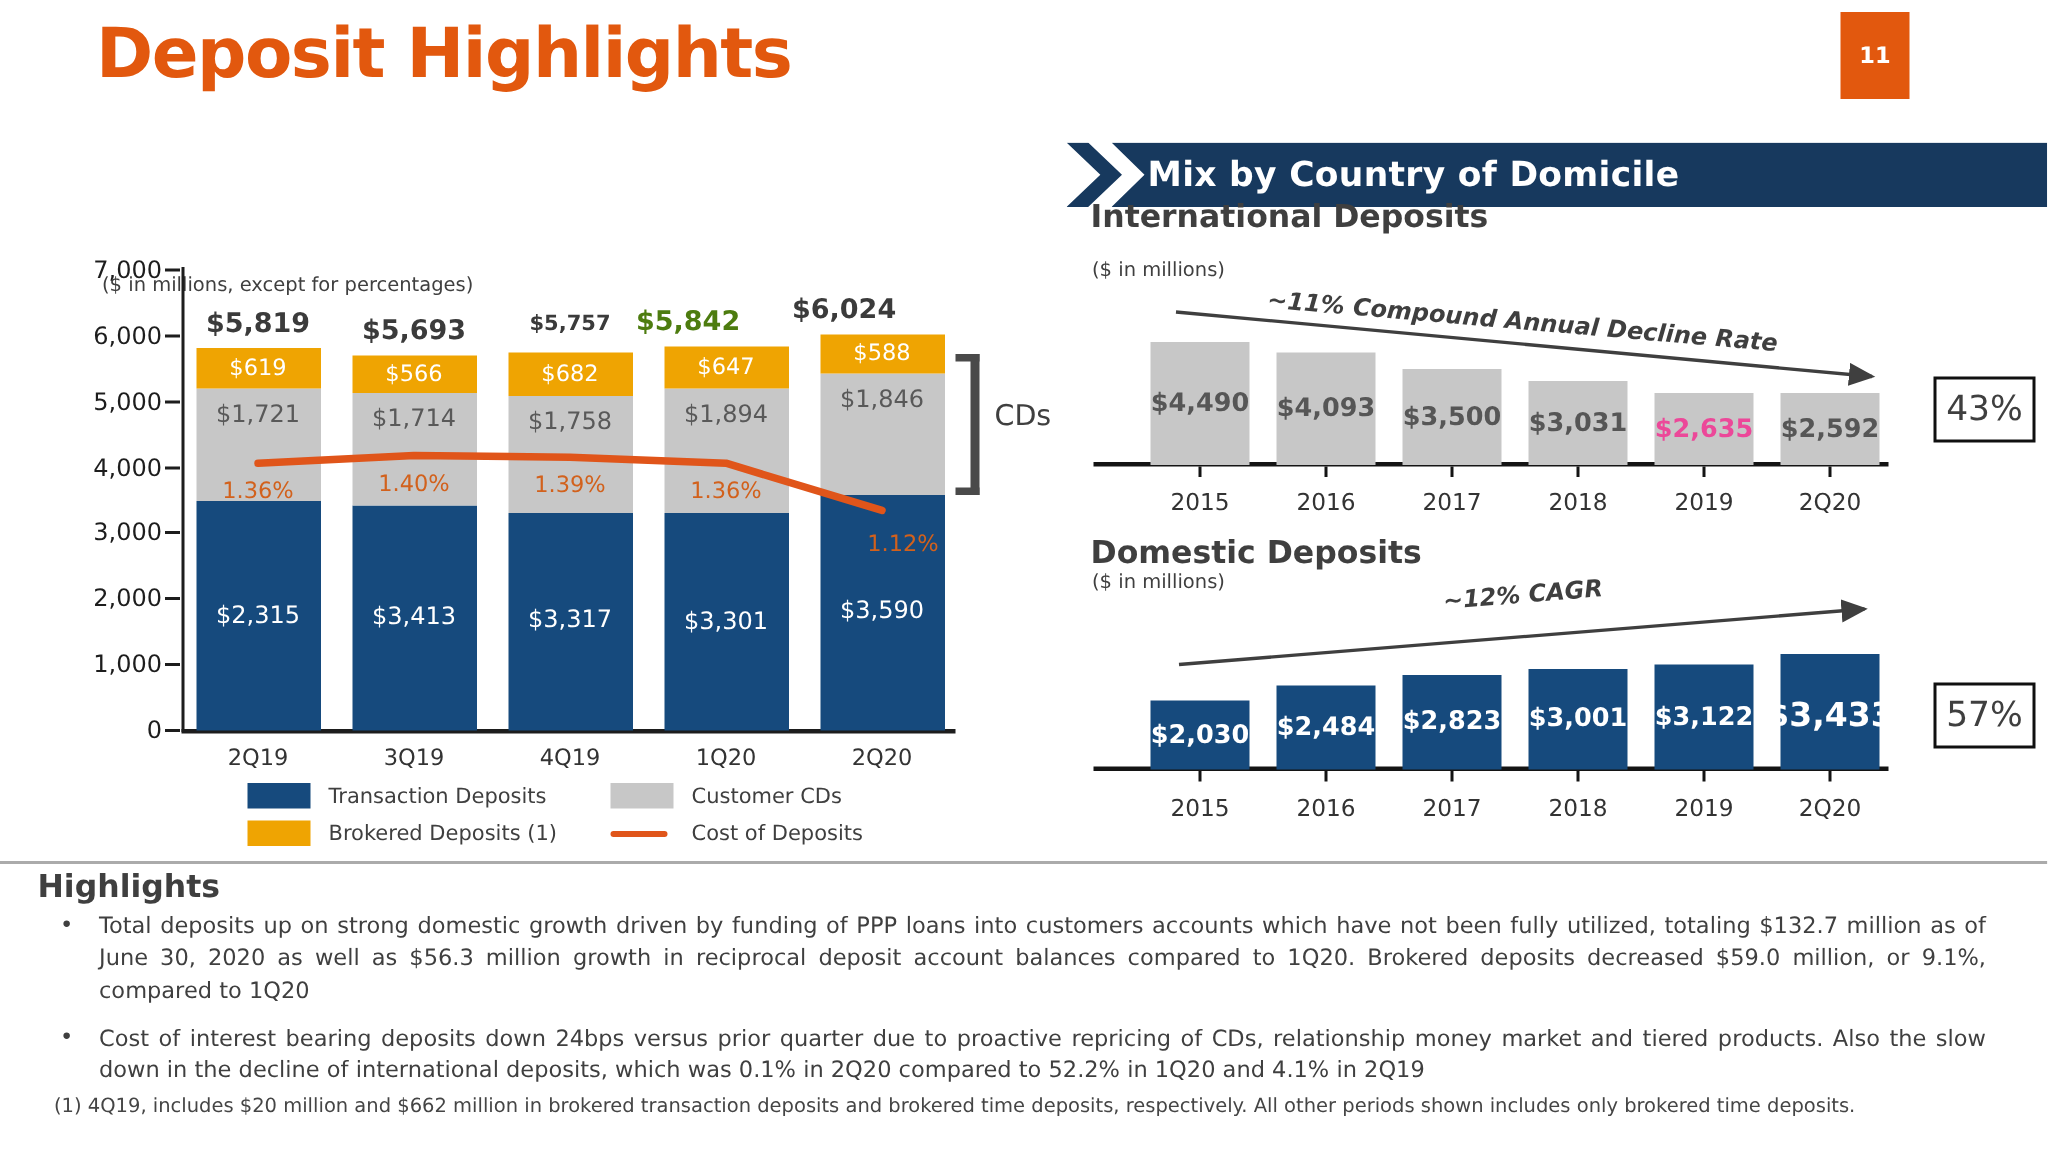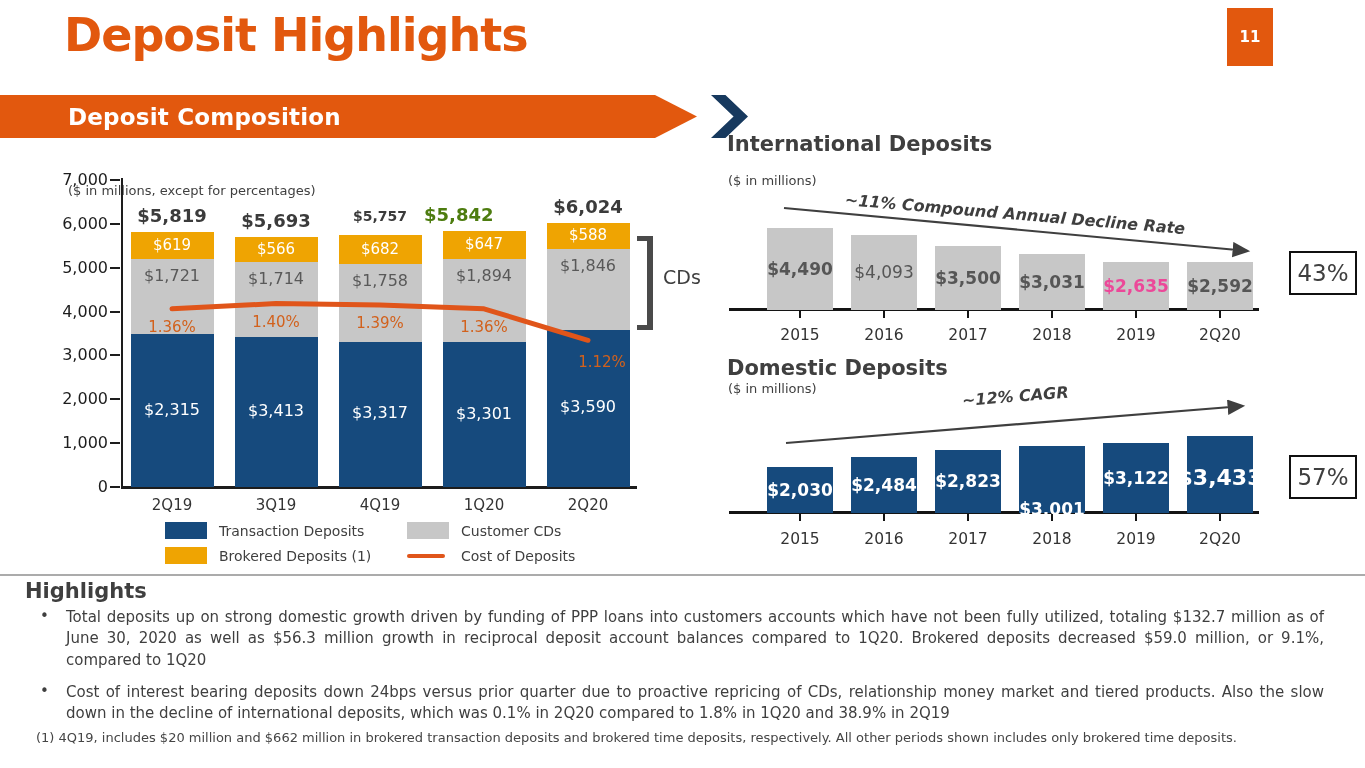--- a/index.html
+++ b/index.html
@@ -36,24 +36,24 @@
   .footnote{position:absolute;left:36px;top:730px;font-size:13px;color:#454545;}
 </style>
 </head>
 <body>
 
 <div id="slide">
 
   <div class="title">Deposit Highlights</div>
   <div class="pagenum">11</div>
 
-  <div class="banner banner-orange">
-    <span class="banner-label">Deposit Composition</span>
-  </div>
   <div class="chevron"></div>
+  <div class="banner banner-navy">
+    <span class="banner-label">Mix by Country of Domicile</span>
+  </div>
 
   <div class="chart-subtitle" style="left:68px;top:147px;margin-top:36px;">($ in millions, except for percentages)</div>
 
   <div class="legend-item" style="left:165px;top:522px;">
     <span class="swatch sw-navy"></span>
     <span>Transaction Deposits</span>
   </div>
   <div class="legend-item" style="left:407px;top:522px;">
     <span class="swatch sw-gray"></span>
     <span>Customer CDs</span>
@@ -97,21 +97,21 @@
 
   <div class="divider"></div>
   <div class="hl-heading">Highlights</div>
 
   <div class="bullet" style="top:607px;">
     <span class="dot">•</span>
     <div class="btext">Total deposits up on strong domestic growth driven by funding of PPP loans into customers accounts which have not been fully utilized, totaling $132.7 million as of June 30, 2020 as well as $56.3 million growth in reciprocal deposit account balances compared to 1Q20. Brokered deposits decreased $59.0 million, or 9.1%, compared to 1Q20</div>
   </div>
   <div class="bullet" style="top:682px;">
     <span class="dot">•</span>
-    <div class="btext">Cost of interest bearing deposits down 24bps versus prior quarter due to proactive repricing of CDs, relationship money market and tiered products. Also the slow down in the decline of international deposits, which was 0.1% in 2Q20 compared to 1.8% in 1Q20 and 38.9% in 2Q19</div>
+    <div class="btext">Cost of interest bearing deposits down 24bps versus prior quarter due to proactive repricing of CDs, relationship money market and tiered products. Also the slow down in the decline of international deposits, which was 0.1% in 2Q20 compared to 52.2% in 1Q20 and 4.1% in 2Q19</div>
   </div>
 
   <div class="footnote">(1) 4Q19, includes $20 million and $662 million in brokered transaction deposits and brokered time deposits, respectively. All other periods shown includes only brokered time deposits.</div>
 <div style="position: absolute; left: 44px; top: 170px; width: 64px; text-align: right; font-size: 16px; color: rgb(29, 29, 29);">7,000</div>
     <div style="position: absolute; left: 110px; top: 179px; width: 10px; height: 2px; background: rgb(29, 29, 29);"></div>
     <div style="position: absolute; left: 44px; top: 213.857px; width: 64px; text-align: right; font-size: 16px; color: rgb(29, 29, 29);">6,000</div>
     <div style="position: absolute; left: 110px; top: 222.857px; width: 10px; height: 2px; background: rgb(29, 29, 29);"></div>
     <div style="position: absolute; left: 44px; top: 257.714px; width: 64px; text-align: right; font-size: 16px; color: rgb(29, 29, 29);">5,000</div>
     <div style="position: absolute; left: 110px; top: 266.714px; width: 10px; height: 2px; background: rgb(29, 29, 29);"></div>
     <div style="position: absolute; left: 44px; top: 301.571px; width: 64px; text-align: right; font-size: 16px; color: rgb(29, 29, 29);">4,000</div>
@@ -157,39 +157,39 @@
     <div style="position: absolute; left: 439px; top: 266.162px; width: 90px; text-align: center; font-size: 16px; color: rgb(89, 89, 89);">$1,894</div>
     <div style="position: absolute; left: 439px; top: 235.474px; width: 90px; text-align: center; font-size: 15px; color: rgb(255, 255, 255);">$647</div>
     <div style="position: absolute; left: 424px; top: 203.787px; width: 120px; text-align: left; font-size: 18px; font-weight: bold; color: #4d7c0f;">$5,842</div>
     <div style="position: absolute; left: 444px; top: 496px; width: 80px; text-align: center; font-size: 15px; color: rgb(51, 51, 51);">1Q20</div>
     <div style="position: absolute; left: 546.5px; top: 329.553px; width: 83px; height: 157.447px; background: rgb(22, 74, 125);"></div>
     <div style="position: absolute; left: 546.5px; top: 248.593px; width: 83px; height: 80.9603px; background: rgb(199, 199, 199);"></div>
     <div style="position: absolute; left: 546.5px; top: 222.805px; width: 83px; height: 25.788px; background: rgb(239, 164, 2);"></div>
     <div style="position: absolute; left: 543px; top: 397.276px; width: 90px; text-align: center; font-size: 16px; color: rgb(255, 255, 255);">$3,590</div>
     <div style="position: absolute; left: 543px; top: 255.593px; width: 90px; text-align: center; font-size: 16px; color: rgb(89, 89, 89);">$1,846</div>
     <div style="position: absolute; left: 543px; top: 226.199px; width: 90px; text-align: center; font-size: 15px; color: rgb(255, 255, 255);">$588</div>
-    <div style="position: absolute; left: 528px; top: 195.805px; width: 120px; text-align: center; font-size: 18px; font-weight: bold; color: rgb(59, 59, 59);">$6,024</div>
+    <div style="position: absolute; left: 528px; top: 195.805px; width: 120px; font-size: 18px; font-weight: bold; color: rgb(59, 59, 59);">$6,024</div>
     <div style="position: absolute; left: 548px; top: 496px; width: 80px; text-align: center; font-size: 15px; color: rgb(51, 51, 51);">2Q20</div>
     <svg width="660" height="560" style="position: absolute; left: 0px; top: 0px; pointer-events: none;">
       <polyline points="172,308.8 276,303.6 380,304.9 484,308.8 588,340.3" fill="none" stroke="#E0551A" stroke-width="5" stroke-linejoin="round" stroke-linecap="round"></polyline>
     </svg>
     <div style="position: absolute; left: 132px; top: 317.84px; width: 80px; text-align: center; font-size: 15px; color: rgb(210, 97, 28);">1.36%</div>
     <div style="position: absolute; left: 236px; top: 312.6px; width: 80px; text-align: center; font-size: 15px; color: rgb(210, 97, 28);">1.40%</div>
     <div style="position: absolute; left: 340px; top: 313.91px; width: 80px; text-align: center; font-size: 15px; color: rgb(210, 97, 28);">1.39%</div>
     <div style="position: absolute; left: 444px; top: 317.84px; width: 80px; text-align: center; font-size: 15px; color: rgb(210, 97, 28);">1.36%</div>
     <div style="position: absolute; left: 562px; top: 353.28px; width: 80px; text-align: center; font-size: 15px; color: rgb(210, 97, 28);">1.12%</div>
     <div style="position: absolute; left: 637px; top: 236px; width: 16px; height: 94px; border-top: 5px solid rgb(74, 74, 74); border-right: 6px solid rgb(74, 74, 74); border-bottom: 5px solid rgb(74, 74, 74); box-sizing: border-box;"></div>
     <div style="position: absolute; left: 663px; top: 266px; font-size: 19px; color: rgb(63, 63, 63);">CDs</div>
     <div style="position: absolute; left: 729px; top: 308px; width: 530px; height: 3px; background: rgb(20, 20, 20);"></div>
     <div style="position: absolute; left: 767px; top: 227.5px; width: 66px; height: 82.5px; background: rgb(199, 199, 199);"></div>
     <div style="position: absolute; left: 755px; top: 258.75px; width: 90px; text-align: center; font-size: 17px; font-weight: bold; color: rgb(86, 86, 86);">$4,490</div>
     <div style="position: absolute; left: 799px; top: 311px; width: 2px; height: 7px; background: rgb(20, 20, 20);"></div>
     <div style="position: absolute; left: 765px; top: 326px; width: 70px; text-align: center; font-size: 15.5px; color: rgb(51, 51, 51);">2015</div>
     <div style="position: absolute; left: 851px; top: 234.795px; width: 66px; height: 75.2055px; background: rgb(199, 199, 199);"></div>
-    <div style="position: absolute; left: 839px; top: 262.397px; width: 90px; text-align: center; font-size: 17px; font-weight: normal; color: rgb(86, 86, 86);">$4,093</div>
+    <div style="position: absolute; left: 839px; top: 262.397px; width: 90px; text-align: center; font-size: 17px; font-weight: bold; color: rgb(86, 86, 86);">$4,093</div>
     <div style="position: absolute; left: 883px; top: 311px; width: 2px; height: 7px; background: rgb(20, 20, 20);"></div>
     <div style="position: absolute; left: 849px; top: 326px; width: 70px; text-align: center; font-size: 15.5px; color: rgb(51, 51, 51);">2016</div>
     <div style="position: absolute; left: 935px; top: 245.69px; width: 66px; height: 64.3096px; background: rgb(199, 199, 199);"></div>
     <div style="position: absolute; left: 923px; top: 267.845px; width: 90px; text-align: center; font-size: 17px; font-weight: bold; color: rgb(86, 86, 86);">$3,500</div>
     <div style="position: absolute; left: 967px; top: 311px; width: 2px; height: 7px; background: rgb(20, 20, 20);"></div>
     <div style="position: absolute; left: 933px; top: 326px; width: 70px; text-align: center; font-size: 15.5px; color: rgb(51, 51, 51);">2017</div>
     <div style="position: absolute; left: 1019px; top: 254.308px; width: 66px; height: 55.6921px; background: rgb(199, 199, 199);"></div>
     <div style="position: absolute; left: 1007px; top: 272.154px; width: 90px; text-align: center; font-size: 17px; font-weight: bold; color: rgb(86, 86, 86);">$3,031</div>
     <div style="position: absolute; left: 1051px; top: 311px; width: 2px; height: 7px; background: rgb(20, 20, 20);"></div>
     <div style="position: absolute; left: 1017px; top: 326px; width: 70px; text-align: center; font-size: 15.5px; color: rgb(51, 51, 51);">2018</div>
@@ -208,21 +208,21 @@
     <div style="position: absolute; left: 765px; top: 530px; width: 70px; text-align: center; font-size: 15.5px; color: rgb(51, 51, 51);">2015</div>
     <div style="position: absolute; left: 851px; top: 457.285px; width: 66px; height: 55.7145px; background: rgb(22, 74, 125);"></div>
     <div style="position: absolute; left: 839px; top: 475.143px; width: 90px; text-align: center; font-size: 17px; font-weight: bold; color: rgb(255, 255, 255);">$2,484</div>
     <div style="position: absolute; left: 883px; top: 514px; width: 2px; height: 7px; background: rgb(20, 20, 20);"></div>
     <div style="position: absolute; left: 849px; top: 530px; width: 70px; text-align: center; font-size: 15.5px; color: rgb(51, 51, 51);">2016</div>
     <div style="position: absolute; left: 935px; top: 449.682px; width: 66px; height: 63.3181px; background: rgb(22, 74, 125);"></div>
     <div style="position: absolute; left: 923px; top: 471.341px; width: 90px; text-align: center; font-size: 17px; font-weight: bold; color: rgb(255, 255, 255);">$2,823</div>
     <div style="position: absolute; left: 967px; top: 514px; width: 2px; height: 7px; background: rgb(20, 20, 20);"></div>
     <div style="position: absolute; left: 933px; top: 530px; width: 70px; text-align: center; font-size: 15.5px; color: rgb(51, 51, 51);">2017</div>
     <div style="position: absolute; left: 1019px; top: 445.689px; width: 66px; height: 67.3105px; background: rgb(22, 74, 125);"></div>
-    <div style="position: absolute; left: 1007px; top: 469.345px; width: 90px; text-align: center; font-size: 17px; font-weight: bold; color: rgb(255, 255, 255); margin-top: 30px;">$3,001</div>
+    <div style="position: absolute; left: 1007px; top: 469.345px; width: 90px; text-align: center; font-size: 17px; font-weight: bold; color: rgb(255, 255, 255);">$3,001</div>
     <div style="position: absolute; left: 1051px; top: 514px; width: 2px; height: 7px; background: rgb(20, 20, 20);"></div>
     <div style="position: absolute; left: 1017px; top: 530px; width: 70px; text-align: center; font-size: 15.5px; color: rgb(51, 51, 51);">2018</div>
     <div style="position: absolute; left: 1103px; top: 442.976px; width: 66px; height: 70.0245px; background: rgb(22, 74, 125);"></div>
     <div style="position: absolute; left: 1091px; top: 467.988px; width: 90px; text-align: center; font-size: 17px; font-weight: bold; color: rgb(255, 255, 255);">$3,122</div>
     <div style="position: absolute; left: 1135px; top: 514px; width: 2px; height: 7px; background: rgb(20, 20, 20);"></div>
     <div style="position: absolute; left: 1101px; top: 530px; width: 70px; text-align: center; font-size: 15.5px; color: rgb(51, 51, 51);">2019</div>
     <div style="position: absolute; left: 1187px; top: 436px; width: 66px; height: 77px; background: rgb(22, 74, 125);"></div>
     <div style="position: absolute; left: 1175px; top: 464.5px; width: 90px; text-align: center; font-size: 22px; font-weight: bold; color: rgb(255, 255, 255);">$3,433</div>
     <div style="position: absolute; left: 1219px; top: 514px; width: 2px; height: 7px; background: rgb(20, 20, 20);"></div>
     <div style="position: absolute; left: 1185px; top: 530px; width: 70px; text-align: center; font-size: 15.5px; color: rgb(51, 51, 51);">2Q20</div>

